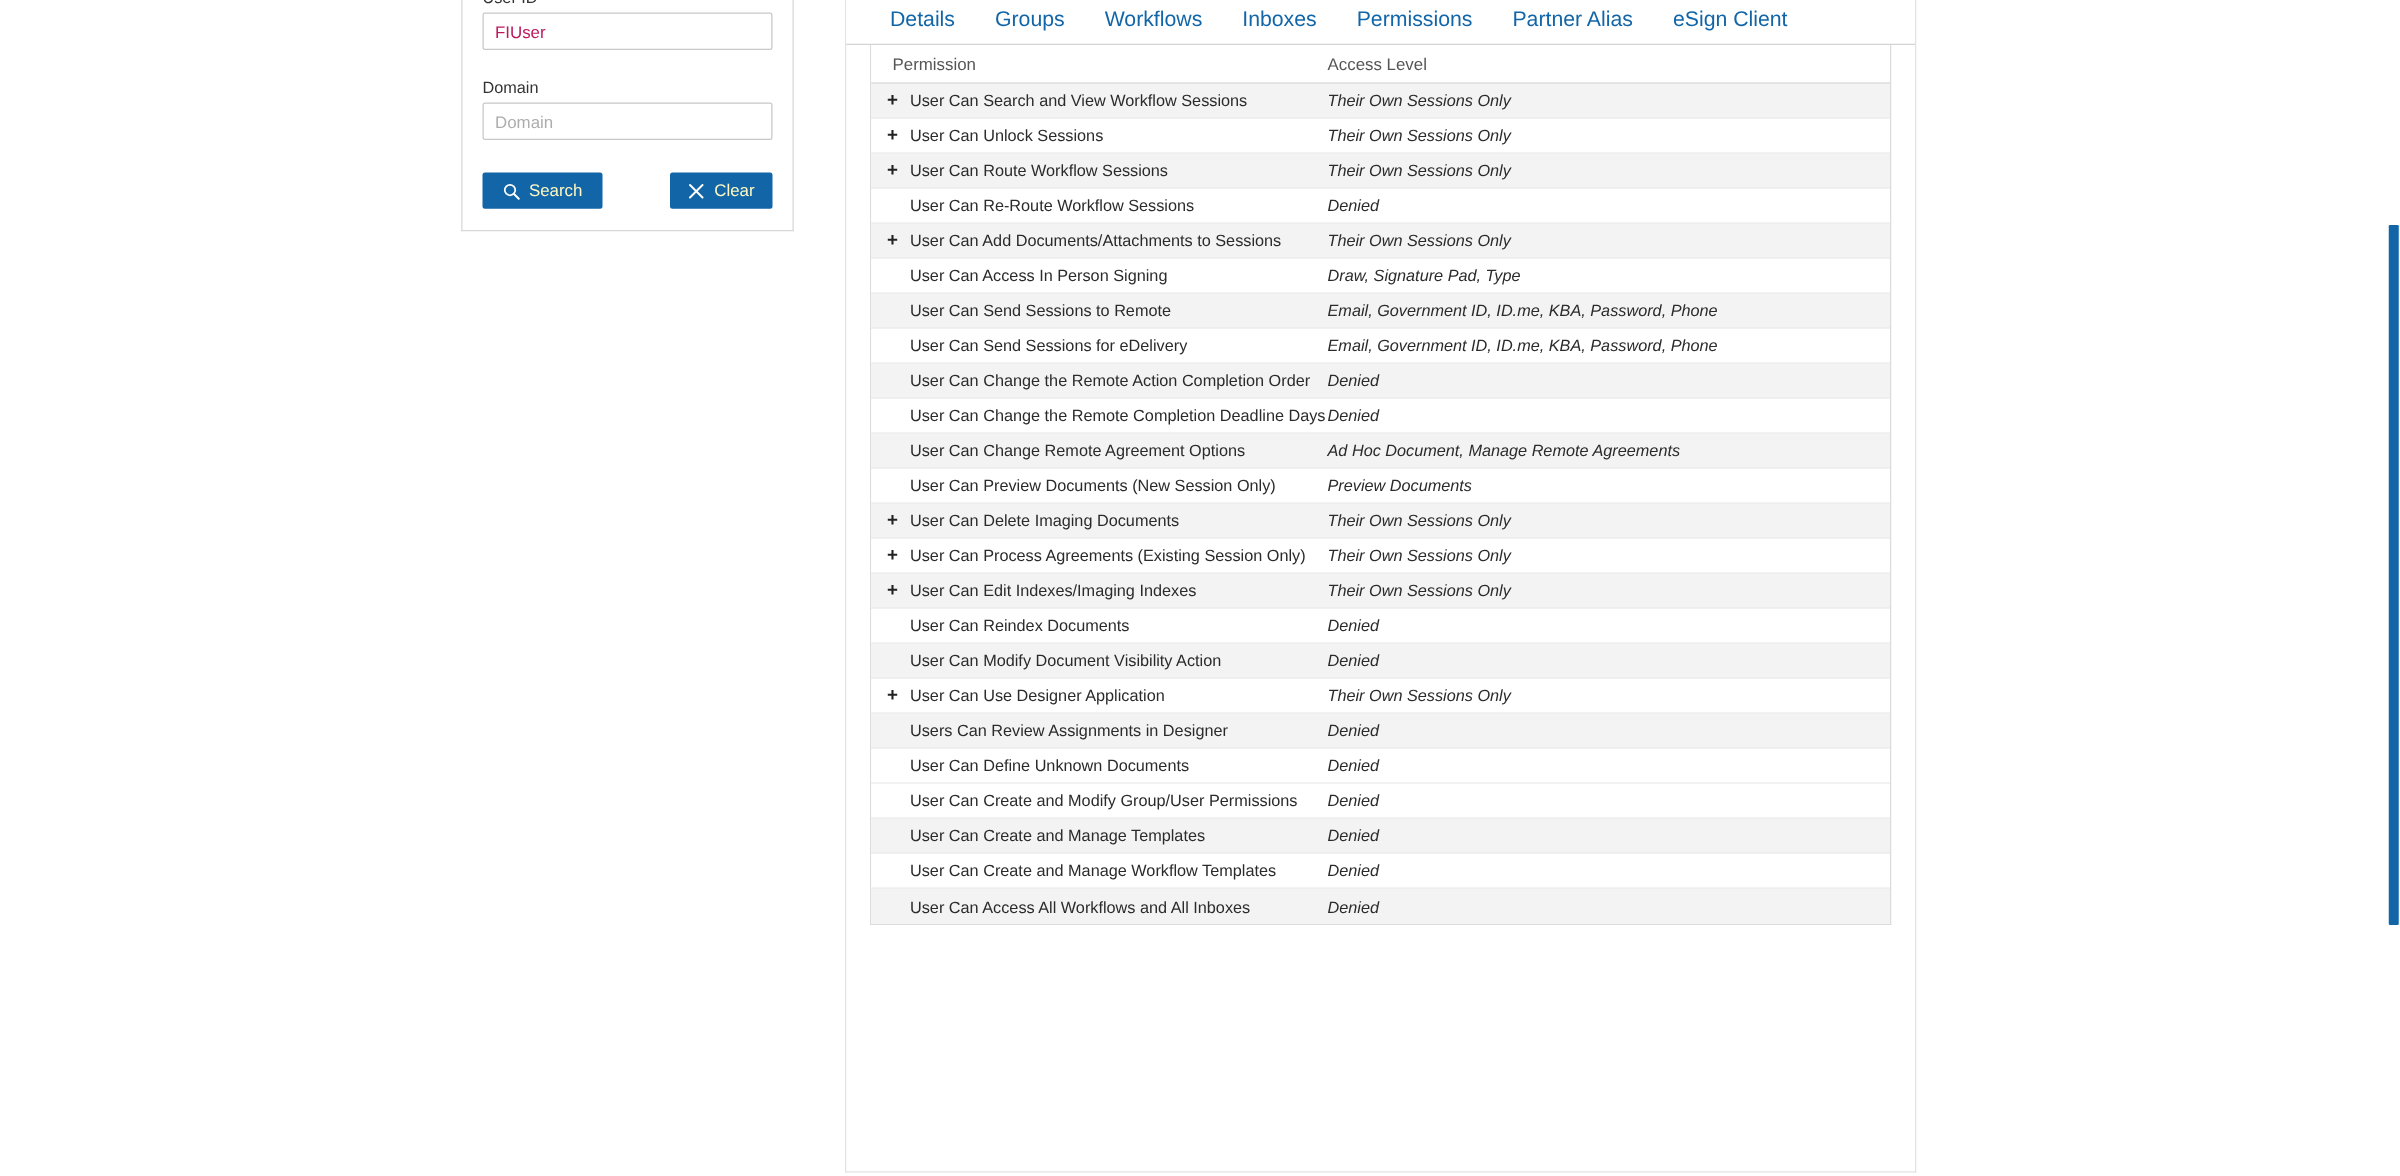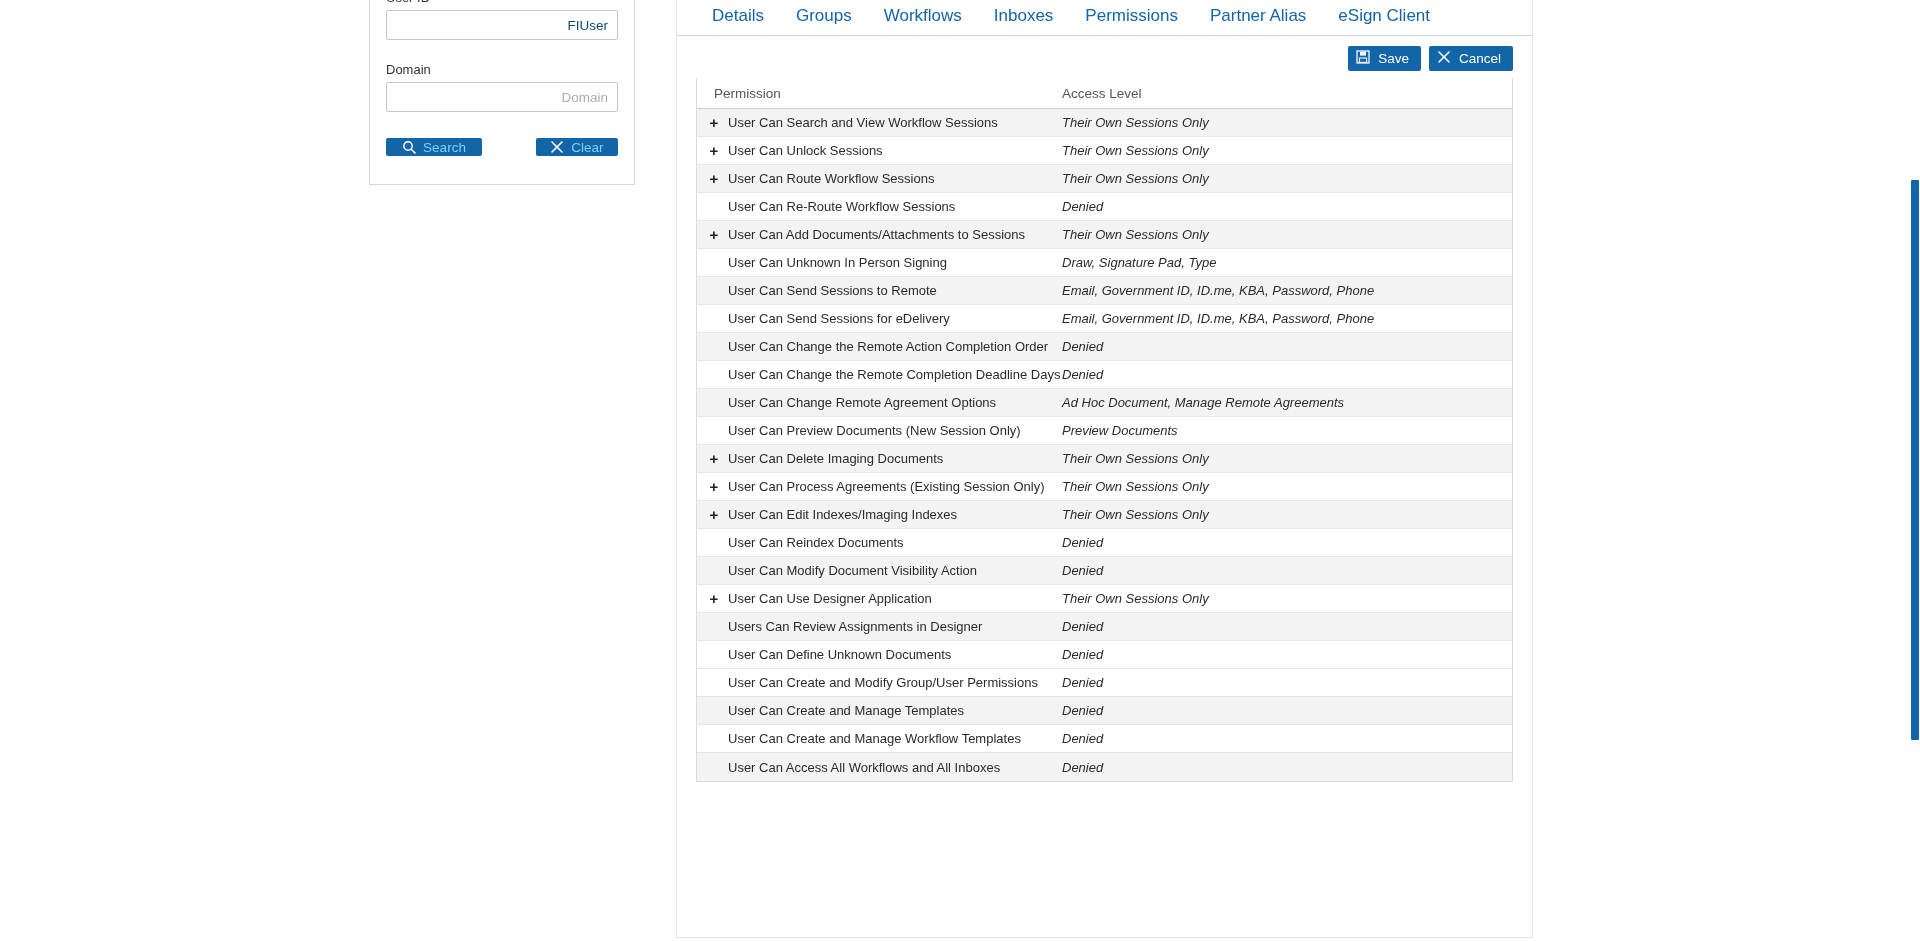--- a/index.html
+++ b/index.html
@@ -35,41 +35,40 @@
     margin-top: 22px;
     margin-bottom: 5px;
   }
   .text-input {
     width: 100%;
     height: 30px;
     border: 1px solid #c8c8c8;
     border-radius: 2px;
     padding: 0 9px;
     font-size: 13.5px;
-    color: #0c4a6e;
+    color: #be185d;
     font-family: "Liberation Sans", sans-serif;
     outline: none;
     background: #ffffff;
-    text-align: right;
   }
   .text-input::placeholder { color: #adadad; }
   .btn-row {
     display: flex;
     justify-content: space-between;
     margin-top: 26px;
   }
   .btn {
     display: inline-flex;
     align-items: center;
     justify-content: center;
     gap: 7px;
-    height: 18px;
+    height: 29px;
     padding: 0 14px;
     background: #1266a8;
-    color: #7dd3fc;
+    color: #fef9c3;
     font-size: 13.5px;
     border: none;
     border-radius: 2px;
     cursor: pointer;
     font-family: "Liberation Sans", sans-serif;
   }
   .btn.search-btn { width: 96px; }
   .btn.clear-btn { width: 82px; }
   .btn svg { display: block; }
 
@@ -246,41 +245,20 @@
     <div class="tabs" id="tab-bar">
         <div class="tab">Details</div>
         <div class="tab">Groups</div>
         <div class="tab">Workflows</div>
         <div class="tab">Inboxes</div>
         <div class="tab">Permissions</div>
         <div class="tab">Partner Alias</div>
         <div class="tab">eSign Client</div>
       </div>
 
-    <div class="action-bar">
-      <button class="action-btn">
-        <span class="ic">
-          <svg width="14" height="14" viewBox="0 0 14 14">
-            <rect x="1" y="1" width="12" height="12" fill="none" stroke="#ffffff" stroke-width="1.3"></rect>
-            <rect x="4" y="1.6" width="6" height="4" fill="#ffffff"></rect>
-            <rect x="3.4" y="8" width="7.2" height="4.4" fill="none" stroke="#ffffff" stroke-width="1.1"></rect>
-          </svg>
-        </span>
-        <span>Save</span>
-      </button>
-      <button class="action-btn">
-        <span class="ic">
-          <svg width="14" height="14" viewBox="0 0 14 14">
-            <line x1="2" y1="2" x2="12" y2="12" stroke="#ffffff" stroke-width="1.6" stroke-linecap="round"></line>
-            <line x1="12" y1="2" x2="2" y2="12" stroke="#ffffff" stroke-width="1.6" stroke-linecap="round"></line>
-          </svg>
-        </span>
-        <span>Cancel</span>
-      </button>
-    </div>
 
     <div class="table-wrap">
       <div class="thead">
         <div class="th col-perm">Permission</div>
         <div class="th col-access">Access Level</div>
       </div>
       <div id="table-body">
           <div class="row alt">
             <div class="cell-perm">
               <span class="expander">+</span>
@@ -312,21 +290,21 @@
           <div class="row alt">
             <div class="cell-perm">
               <span class="expander">+</span>
               <span class="perm-text">User Can Add Documents/Attachments to Sessions</span>
             </div>
             <div class="cell-access">Their Own Sessions Only</div>
           </div>
           <div class="row">
             <div class="cell-perm">
               <span class="expander empty"></span>
-              <span class="perm-text">User Can Unknown In Person Signing</span>
+              <span class="perm-text">User Can Access In Person Signing</span>
             </div>
             <div class="cell-access">Draw, Signature Pad, Type</div>
           </div>
           <div class="row alt">
             <div class="cell-perm">
               <span class="expander empty"></span>
               <span class="perm-text">User Can Send Sessions to Remote</span>
             </div>
             <div class="cell-access">Email, Government ID, ID.me, KBA, Password, Phone</div>
           </div>

